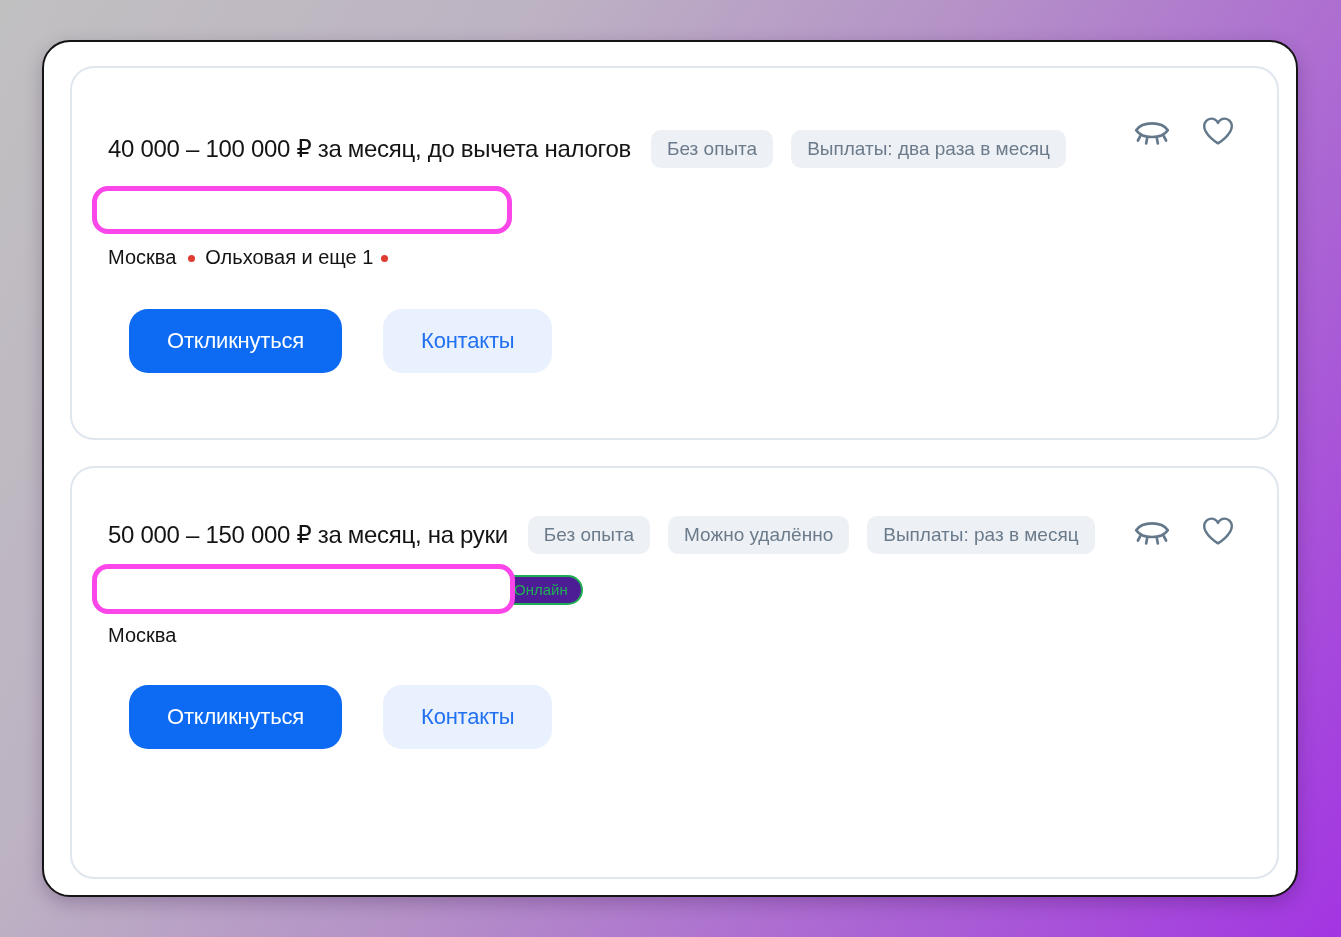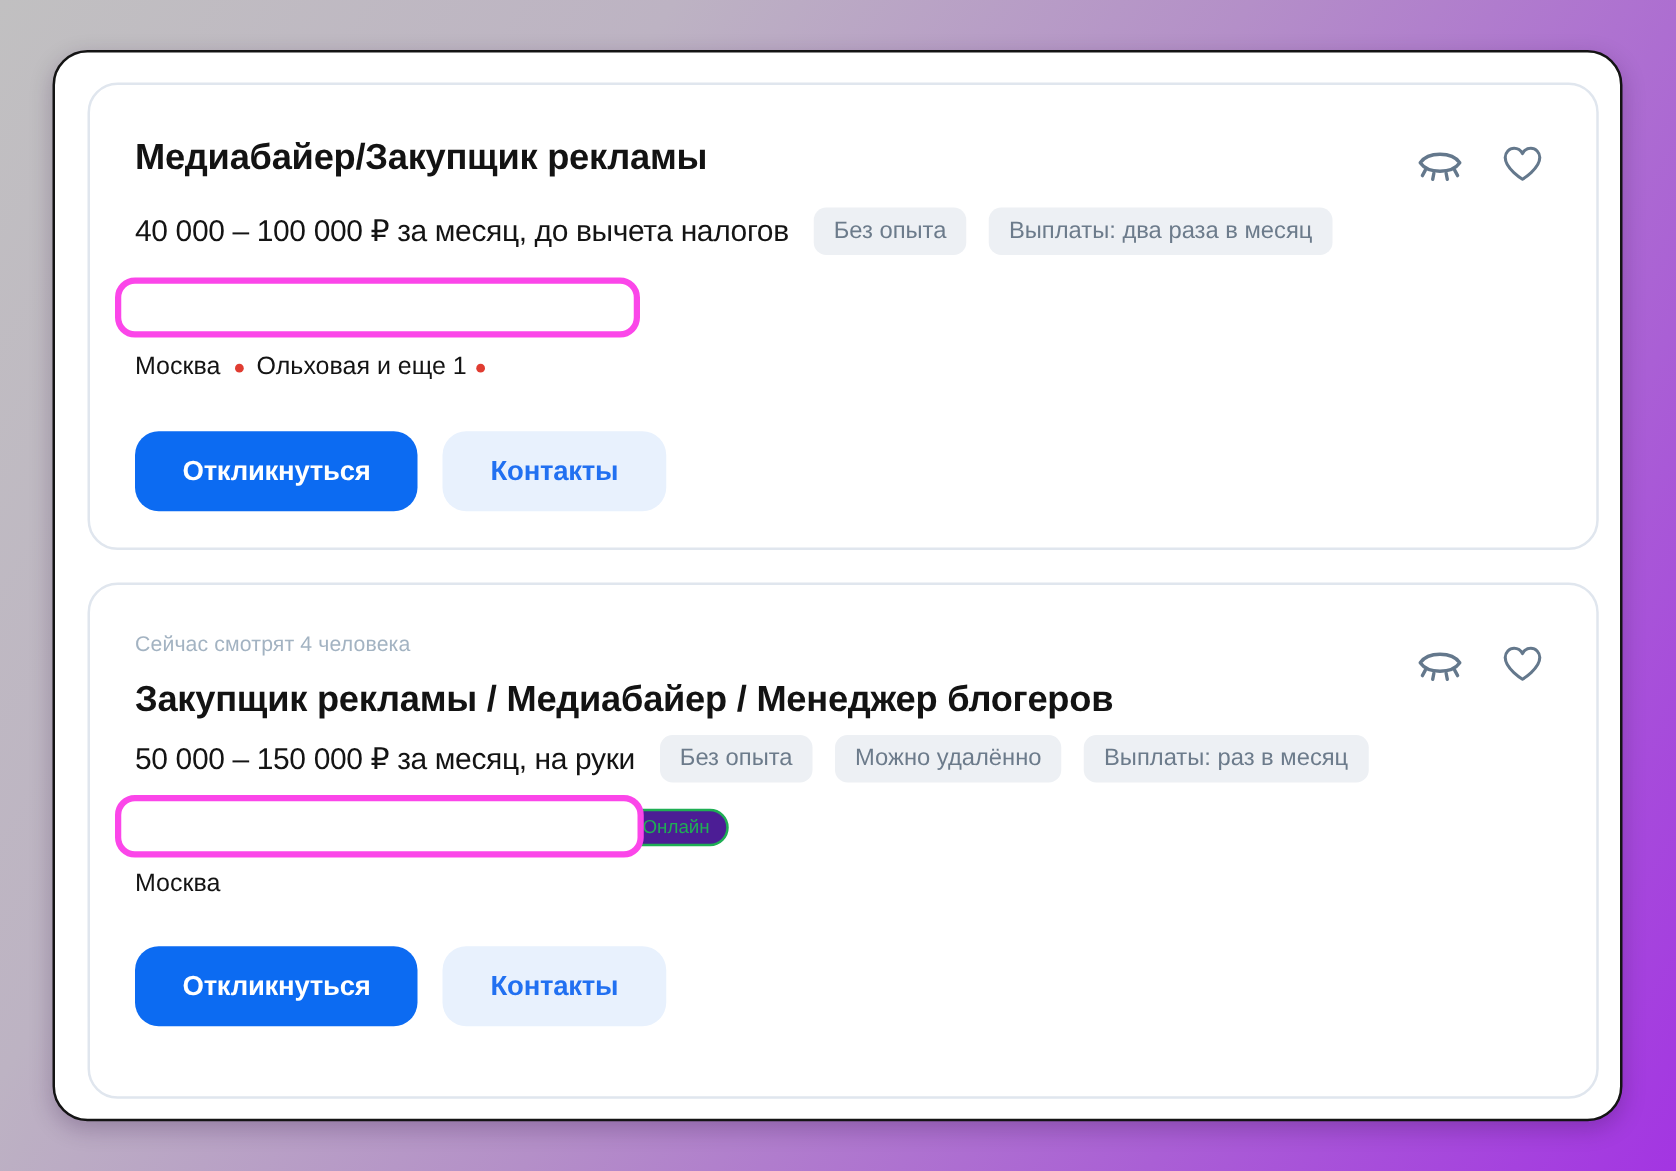--- a/index.html
+++ b/index.html
@@ -54,22 +54,22 @@
   }
   .location-row { display:flex; align-items:center; margin-top:12px; }
   .card-2 .location-row { margin-top:10px; }
   .location-row .txt { font-size:20px; color:#141414; }
   .dot { width:7px; height:7px; border-radius:50%; background:#e03c31; margin:2px 10px 0 12px; flex:none; }
   .dot.trail { margin-left:8px; }
   .buttons-row { display:flex; gap:20px; margin-top:40px; }
   .card-2 .buttons-row { margin-top:38px; }
   .btn {
     height:64px; border-radius:19px; border:none; cursor:pointer;
-    font-family:inherit; font-size:22px; font-weight:700; letter-spacing:-.2px;
-    padding:0 38px; display:flex; align-items:center; justify-content:center;
+    font-family:inherit; font-size:22px; font-weight:400; letter-spacing:-.2px;
+    padding:0 38px; display:flex; align-items:center; justify-content:center;margin-left:21px;
   }
   .btn-apply { background:#0c6bf2; color:#ffffff; }
   .btn-contacts { background:#e8f1fd; color:#2170f1;text-align:center; }
 </style>
 </head>
 <body>
 
 <div class="window">
 
   <div class="card card-1">
@@ -83,21 +83,20 @@
           <path d="M19.4 13.2 L20.9 16"></path>
         </svg>
       </button>
       <button class="icon-btn">
         <svg width="36" height="32" viewBox="0 0 24 22">
           <path d="M12 19.5 C12 19.5 2.5 13.8 2.5 7.6 C2.5 4.8 4.7 2.5 7.4 2.5 C9.3 2.5 11.1 3.7 12 5.4 C12.9 3.7 14.7 2.5 16.6 2.5 C19.3 2.5 21.5 4.8 21.5 7.6 C21.5 13.8 12 19.5 12 19.5 Z"></path>
         </svg>
       </button>
     </div>
 
-    <div class="title">Медиабайер/Закупщик рекламы</div>
 
     <div class="salary-row">
       <span class="salary">40 000 – 100 000 ₽ за месяц, до вычета налогов</span>
       <span class="badges">
         <span class="badge">Без опыта</span>
         <span class="badge">Выплаты: два раза в месяц</span>
       </span>
     </div>
 
     <div class="redaction-row">
@@ -128,23 +127,21 @@
           <path d="M19.4 13.2 L20.9 16"></path>
         </svg>
       </button>
       <button class="icon-btn">
         <svg width="36" height="32" viewBox="0 0 24 22">
           <path d="M12 19.5 C12 19.5 2.5 13.8 2.5 7.6 C2.5 4.8 4.7 2.5 7.4 2.5 C9.3 2.5 11.1 3.7 12 5.4 C12.9 3.7 14.7 2.5 16.6 2.5 C19.3 2.5 21.5 4.8 21.5 7.6 C21.5 13.8 12 19.5 12 19.5 Z"></path>
         </svg>
       </button>
     </div>
 
-    <div class="viewers">Сейчас смотрят 4 человека</div>
 
-    <div class="title">Закупщик рекламы / Медиабайер / Менеджер блогеров</div>
 
     <div class="salary-row">
       <span class="salary">50 000 – 150 000 ₽ за месяц, на руки</span>
       <span class="badges">
         <span class="badge">Без опыта</span>
         <span class="badge">Можно удалённо</span>
         <span class="badge">Выплаты: раз в месяц</span>
       </span>
     </div>
 

